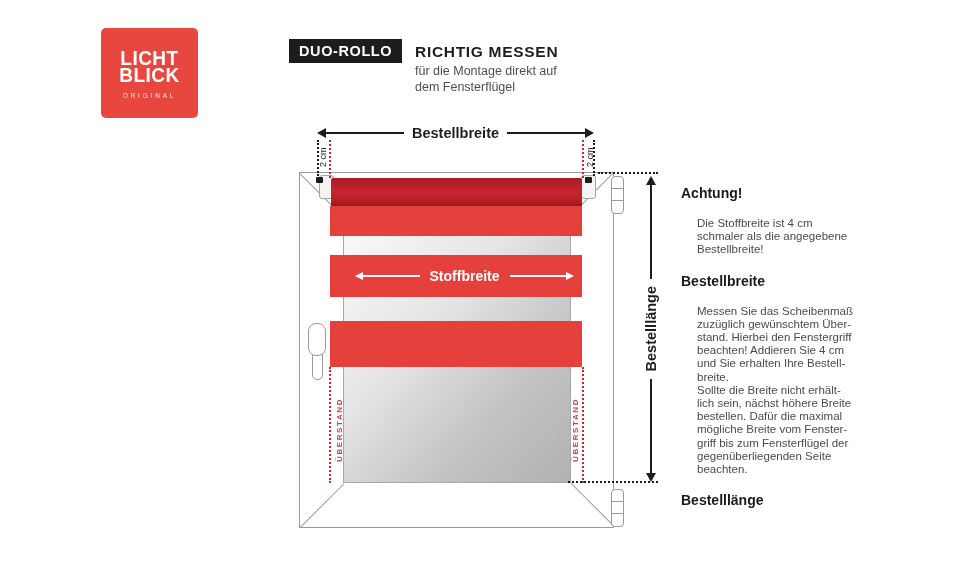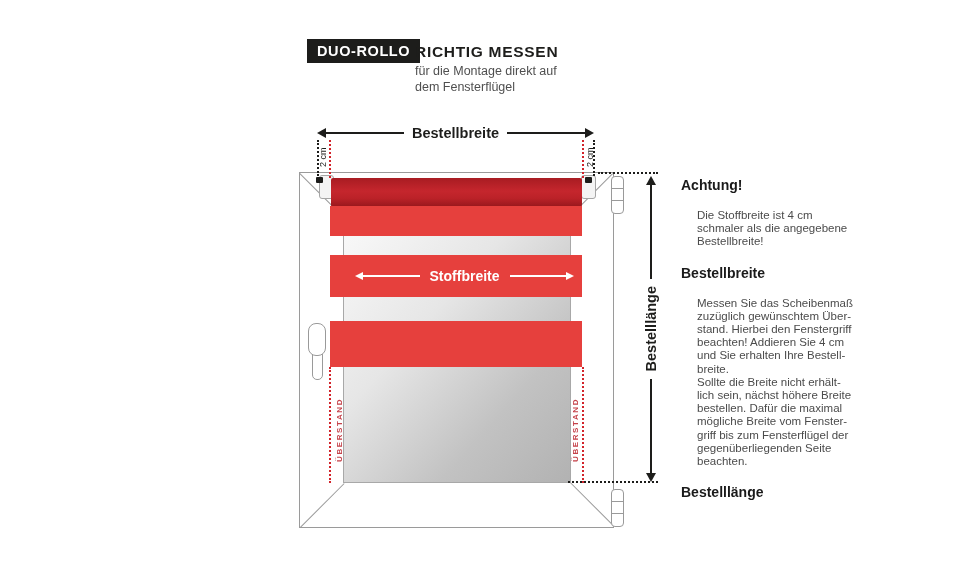--- a/index.html
+++ b/index.html
@@ -7,21 +7,21 @@
   .canvas { position:relative; width:960px; height:587px; background:#fff; overflow:hidden; }
   .abs { position:absolute; }
 
   
   .logo { left:101px; top:28px; width:97px; height:90px; background:#e8473f; border-radius:5px;
           color:#fff; text-align:center; padding-top:22px; }
   .logo .big { font-size:20px; font-weight:bold; letter-spacing:0.5px; line-height:17px; transform:scaleX(0.95); }
   .logo .sub { font-size:6.5px; letter-spacing:2.8px; margin-top:8px; color:#fce8e5; }
 
   
-  .badge { left:307px; top:39px; height:24px; line-height:24px; padding:0 10px; background:#1d1d1b;
+  .badge { left:289px; top:39px; height:24px; line-height:24px; padding:0 10px; background:#1d1d1b;
            color:#fff; font-size:14.5px; font-weight:bold; letter-spacing:0.6px; }
   .title { left:415px; top:43px; font-size:15.5px; font-weight:bold; letter-spacing:0.7px; color:#1d1d1b; }
   .subtitle { left:415px; top:64px; font-size:12.5px; line-height:15.5px; color:#4f4f4f; white-space:pre-line; }
 
   
   .frame { left:299px; top:172px; width:315px; height:356px; border:1.5px solid #9a9a9a; background:#fff; }
   .glass { left:343px; top:216px; width:228px; height:267px; border:1px solid #a8a8a8;
            background:linear-gradient(132deg,#fafafa 0%,#e6e6e6 38%,#c2c2c2 72%,#b2b2b2 100%); }
   .diag { height:0; border-top:1.5px solid #9a9a9a; transform-origin:0 0; }
   .d-tl { left:300px; top:173px; width:62px; transform:rotate(45deg); }
@@ -84,29 +84,34 @@
   .ovh-l { left:333px; top:395px; } .ovh-r { left:569px; top:395px; }
 
   .sb-arrow { width:100%; padding:0 8px;margin-left:17px; }
   .sb-line { flex:1; height:1.5px; background:#fff; }
   .sb-l { border-top:4px solid transparent; border-bottom:4px solid transparent; border-right:8px solid #fff; }
   .sb-r { border-top:4px solid transparent; border-bottom:4px solid transparent; border-left:8px solid #fff; }
   .sb-lbl { font-size:14px; font-weight:bold; color:#fff; padding:0 10px; white-space:nowrap; }
 
   
   .sidebar { left:681px; top:169px; width:195px; }
-  .sidebar h3 { font-size:14px; font-weight:bold; color:#1a1a1a; margin:8px 0 3px 0; }
+  .sidebar h3 { font-size:14px; font-weight:bold; color:#1a1a1a; margin:16px 0 3px 0; }
   .sidebar p { font-size:11.5px; line-height:13.2px; color:#4b4b4b; white-space:pre-line; margin:16px; }
   .sidebar .sect { margin-bottom:10px; }
 </style>
 </head>
 <body>
 
 <div class="canvas">
 
+  <div class="abs logo">
+    <div class="big">LICHT</div>
+    <div class="big">BLICK</div>
+    <div class="sub">ORIGINAL</div>
+  </div>
 
   <div class="abs badge">DUO-ROLLO</div>
   <div class="abs subtitle">für die Montage direkt auf
 dem Fensterflügel</div>
   <div class="abs title">RICHTIG MESSEN</div>
 
   <div class="abs frame"></div>
   <div class="abs glass"></div>
   <div class="abs diag d-tl"></div>
   <div class="abs diag d-tr"></div>

